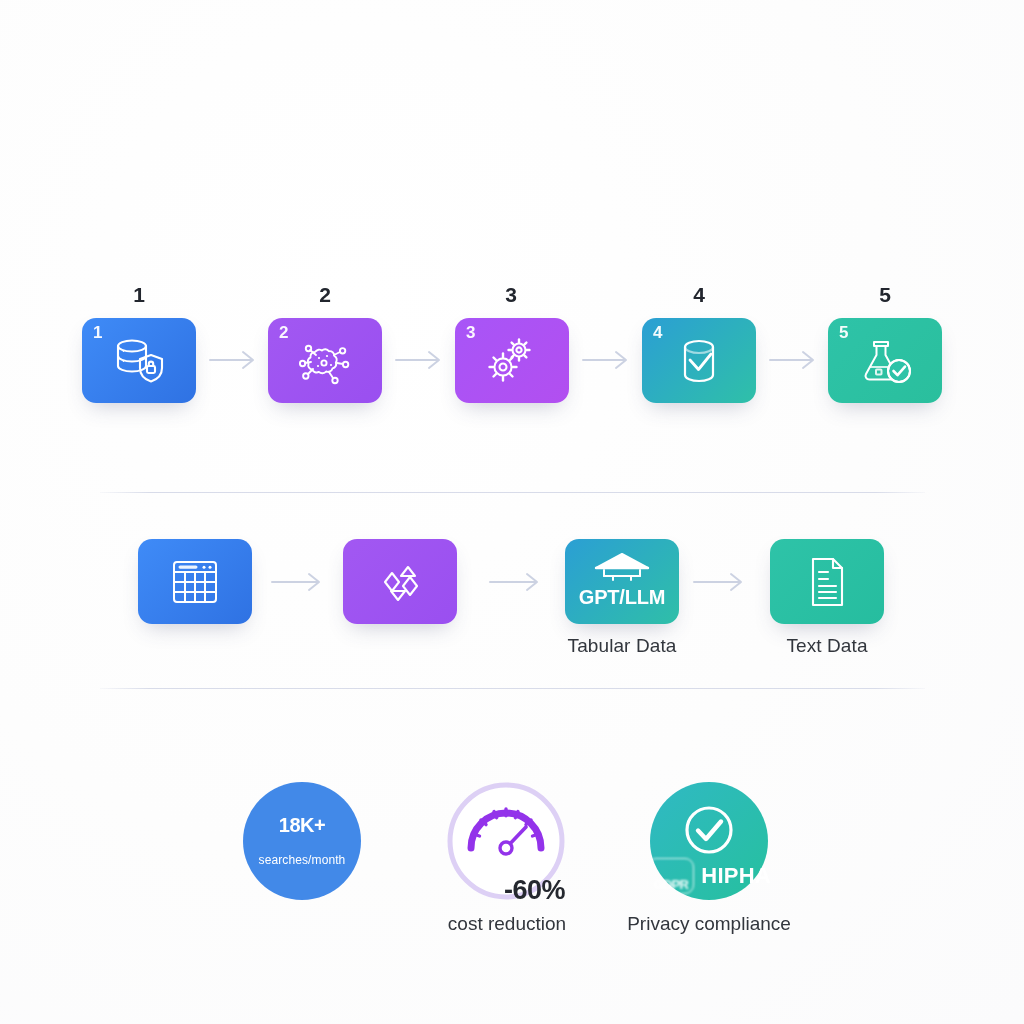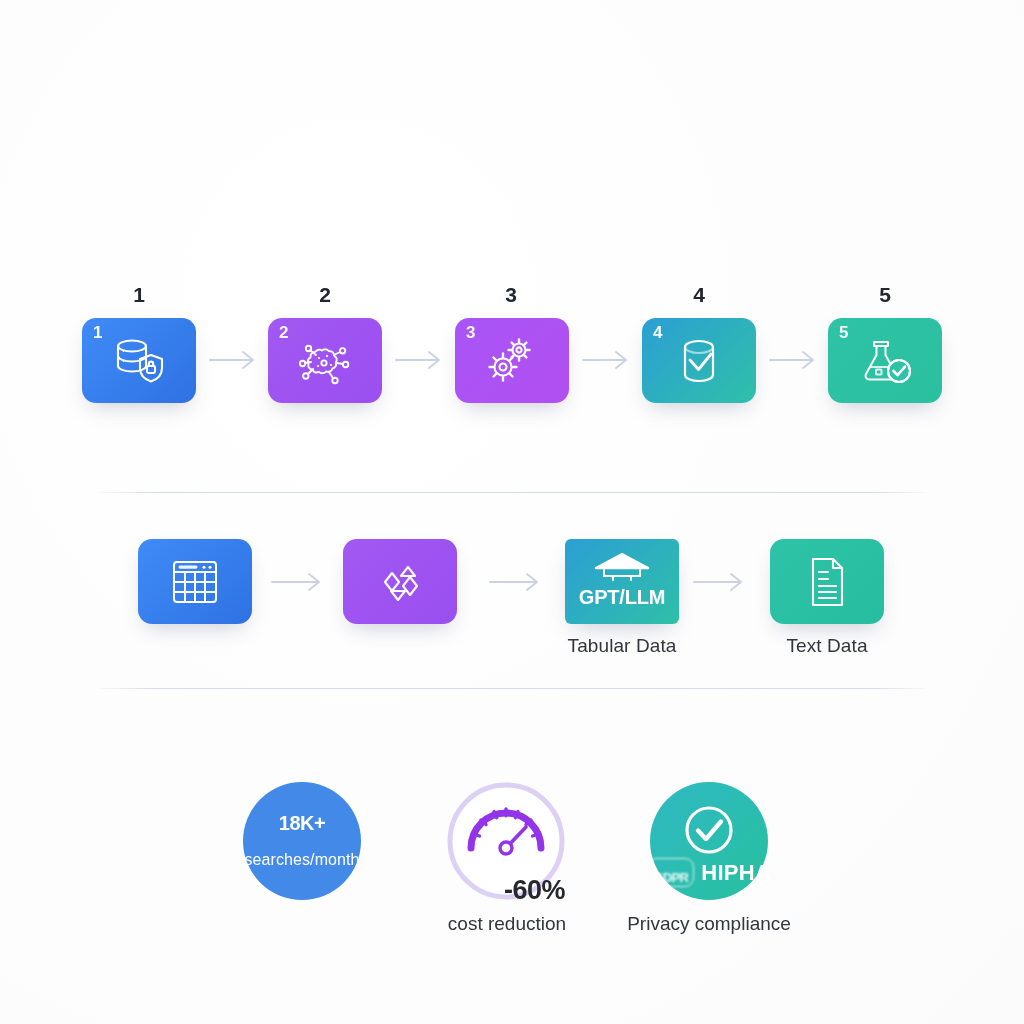--- a/index.html
+++ b/index.html
@@ -86,21 +86,21 @@
     justify-content: center;
   }
   .stat-big {
     font-size: 20px;
     font-weight: 700;
     color: #ffffff;
     line-height: 1;
     letter-spacing: -0.5px;
   }
   .stat-sub {
-    font-size: 16px;
+    font-size: 12px;
     color: #ffffff;
     margin-top: 18px;
     letter-spacing: 0.1px;
   }
   .stat-caption {
     position: absolute;
     width: 280px;
     text-align: center;
     font-size: 19px;
     color: #32363d;
@@ -126,21 +126,21 @@
     gap: 7px;
   }
   .mark-blur {
     font-size: 13px;
     font-weight: 700;
     color: rgba(255,255,255,0.92);
     letter-spacing: -0.6px;
     filter: blur(0.9px);
     border: 1.4px solid rgba(255,255,255,0.85);
     border-radius: 9px;
-    padding: 12px 5px 2px 5px;
+    padding: 19px 5px 2px 5px;
     line-height: 1;
   }
   .mark-text {
     font-size: 22px;
     font-weight: 700;
     color: #ffffff;
     letter-spacing: 0.2px;
   }
   .gpt-label {
     position: absolute;
@@ -335,21 +335,21 @@
     </span>
   </div>
 
   <span class="arrow" style="left:488px; top:570px;">
     <svg width="56" height="24" viewBox="0 0 56 24" fill="none" stroke="#ccd2e2" stroke-width="2" stroke-linecap="round" stroke-linejoin="round">
       <path d="M2 12 H48"></path>
         <path d="M39 4 L49 12 L39 20"></path>
     </svg>
   </span>
 
-  <div class="card" style="left:565px; top:539px; width:114px; height:85px; background:linear-gradient(135deg,#2b9fd4 0%,#2fbfa8 100%);border-radius:6px;">
+  <div class="card" style="left:565px; top:539px; width:114px; height:85px; background:linear-gradient(135deg,#2b9fd4 0%,#2fbfa8 100%);">
     <span style="position:absolute; top:12px; left:0; right:0; display:flex; justify-content:center;">
       <svg width="62" height="34" viewBox="0 0 62 34" fill="none" stroke="#ffffff" stroke-width="2" stroke-linecap="round" stroke-linejoin="round">
         <path d="M31 3 L57 17 H5 z" fill="#ffffff" stroke="#ffffff"></path>
         <path d="M5 17 H57" stroke-width="2.4"></path>
         <path d="M13 19 v6"></path>
           <path d="M49 19 v6"></path>
         <path d="M13 25 H49"></path>
         <path d="M22 25 v4"></path>
           <path d="M40 25 v4"></path>
       </svg>

